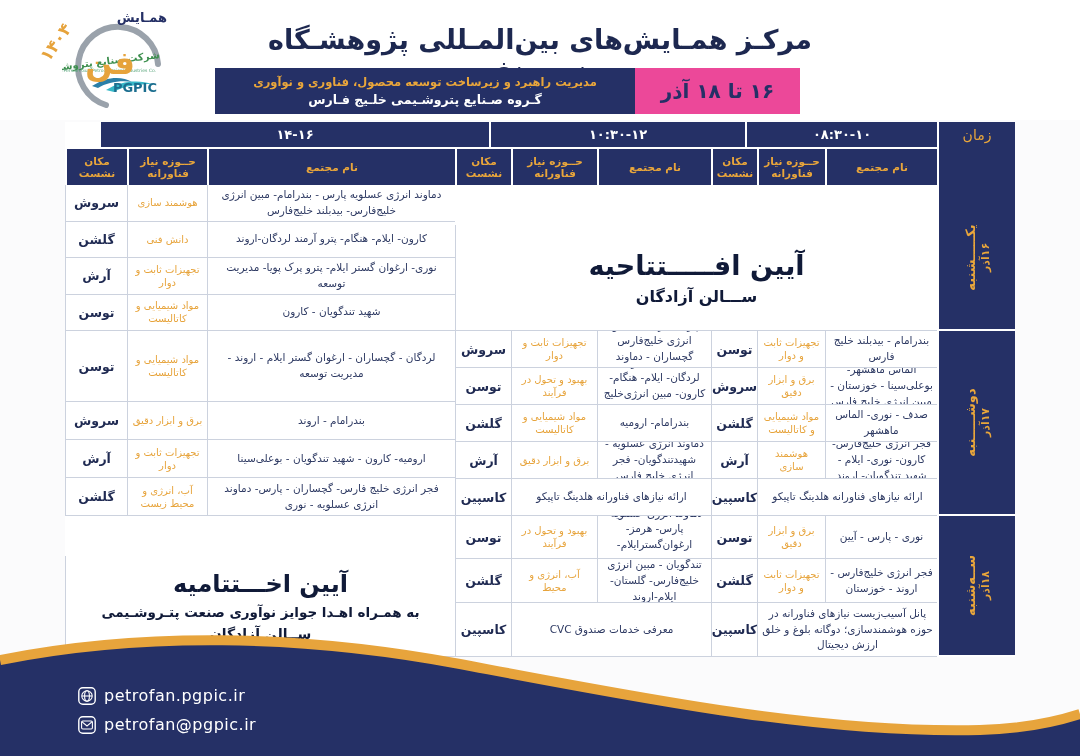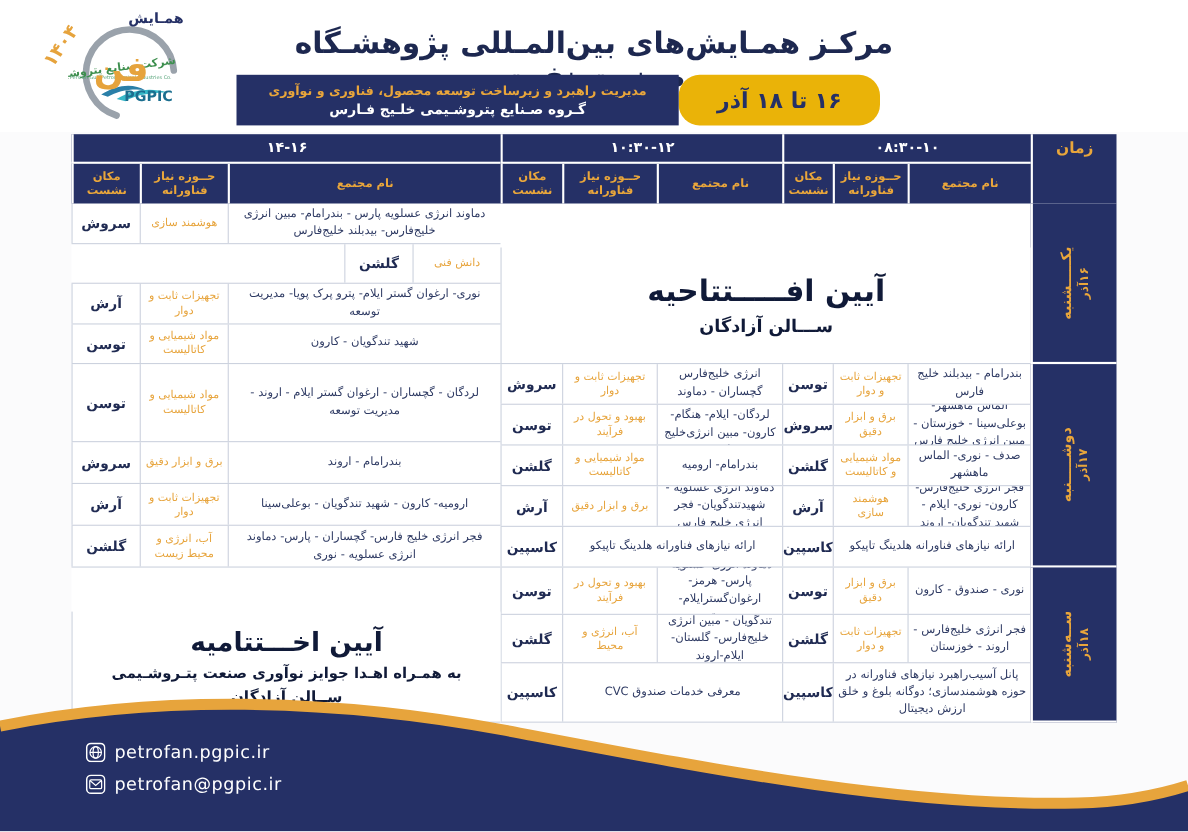--- a/index.html
+++ b/index.html
@@ -4,51 +4,51 @@
 <style>
   * { box-sizing: border-box; margin: 0; padding: 0; }
   html,body { width:1080px; height:756px; }
   body { background:#fbfbfc; font-family:"DejaVu Sans", sans-serif; position:relative; overflow:hidden; }
 
   
   .header { position:absolute; top:0; left:0; right:0; height:120px; background:#fff; }
   .main-title { position:absolute; top:24px; right:230px; left:230px; text-align:center;
     font-size:27px; font-weight:bold; color:#1d2850; letter-spacing:-0.5px; direction:rtl; }
   .subbar { position:absolute; top:68px; left:215px; width:585px; height:46px; display:flex; direction:rtl; }
-  .date-badge { width:183px; background:#eab308; color:#253066; font-weight:bold; font-size:20px;
-    display:flex; align-items:center; justify-content:center;border-radius:19px; }
+  .date-badge { width:165px; background:#ec4899; color:#253066; font-weight:bold; font-size:20px;
+    display:flex; align-items:center; justify-content:center; }
   .navy-bar { flex:1; background:#253066; display:flex; flex-direction:column; align-items:center;
     justify-content:center; gap:3px; padding:4px 10px; }
   .navy-bar .l1 { color:#e9a63b; font-size:11.5px; font-weight:bold; white-space:nowrap; }
   .navy-bar .l2 { color:#ffffff; font-size:12.5px; font-weight:bold; letter-spacing:2px; white-space:nowrap; }
 
   
   .pgpic { position:absolute; left:62px; top:20px; width:155px; height:96px; }
   
   .petrofan { position:absolute; right:845px; top:2px; width:190px; height:114px; direction:rtl; }
   .petrofan .ev { position:absolute; top:8px; right:68px; font-size:13px; font-weight:bold; color:#253066; }
   .petrofan .blue { position:absolute; top:20px; right:2px; font-size:48px; font-weight:bold; color:#2b4f9e; }
   .petrofan .gold { position:absolute; top:42px; right:100px; font-size:32px; font-weight:bold; color:#e6a33c; }
   .petrofan .year { position:absolute; top:30px; right:158px; font-size:17px; font-weight:bold;
     color:#e6a33c; transform:rotate(-55deg); }
 
   
   .table { position:absolute; top:122px; right:65px; width:950px; direction:rtl; }
   .thead { display:flex; background:#fff; }
-  .h-zaman { width:78px; background:#253066; color:#e9a63b; font-weight:bold; font-size:14px;
+  .h-zaman { width:78px; background:#253066; color:#e9a63b; font-weight:normal; font-size:14px;
     text-align:center; padding-top:5px; height:63px; border-left:2px solid #fff; }
   .h-main { width:872px; display:flex; flex-direction:column; }
   .h-times { display:flex; height:27px; }
   .h-time { background:#253066; color:#fff; font-weight:bold; font-size:13px;
     display:flex; align-items:center; justify-content:center; border-left:2px solid #fff; border-bottom:2px solid #fff; }
   .h-subs { display:flex; height:36px; }
   .h-sub { background:#253066; color:#e9a63b; font-weight:bold; font-size:10.5px; line-height:1.15;
     display:flex; align-items:center; justify-content:center; text-align:center; border-left:2px solid #fff; padding:1px; }
 
-  .wa { width:226px; } .wb { width:256px; } .wc { width:390px; }
+  .wa { width:192px; } .wb { width:256px; } .wc { width:390px; }
   .wa-name { width:112px; } .wa-need { width:68px; } .wa-place { width:46px; }
   .wb-name { width:114px; } .wb-need { width:86px; } .wb-place { width:56px; }
   .wc-name { width:248px; } .wc-need { width:80px; } .wc-place { width:62px; }
 
   .day-row { display:flex; background:#fff; }
   .day-cell { width:78px; background:#253066; border-left:2px solid #fff; border-bottom:2px solid #fff;
     display:flex; align-items:center; justify-content:center; overflow:hidden; }
   .day-rot { transform:rotate(-90deg); display:flex; flex-direction:column; align-items:center; gap:1px; }
   .day-rot .dname { color:#e9a63b; font-weight:bold; font-size:13px; white-space:nowrap; letter-spacing:1px; }
   .day-rot .ddate { color:#e9a63b; font-weight:bold; font-size:11px; white-space:nowrap; }
@@ -69,21 +69,21 @@
     display:flex; flex-direction:column; align-items:center; justify-content:center; gap:6px; direction:rtl;margin-top:40px; }
   .span-ab { width:482px; }
   .cer-title { font-size:27px; font-weight:bold; color:#101a38; }
   .cer-sub { font-size:13.5px; font-weight:bold; color:#101a38; }
   .cer-hall { font-size:16px; font-weight:bold; color:#101a38; }
   .ceremony.small .cer-title { font-size:24px; }
   .ceremony.small .cer-hall { font-size:14px; }
 
   
   .footer { position:absolute; left:0; bottom:0; width:1080px; height:126px; }
-  .contact { position:absolute; left:78px; bottom:34px; display:flex; flex-direction:column; gap:10px; direction:ltr; }
+  .contact { position:absolute; left:78px; bottom:22px; display:flex; flex-direction:column; gap:10px; direction:ltr; }
   .contact .line { display:flex; align-items:center; gap:8px; color:#fff; font-size:16px; letter-spacing:0.5px; }
   .contact svg { display:block; }
 </style>
 </head>
 <body>
 
 <div class="header">
 
   <div class="pgpic">
     <svg width="155" height="96" viewBox="0 0 155 96">
@@ -153,20 +153,21 @@
           <div class="cer-title">آیین افـــــتتاحیه</div>
           <div class="cer-hall">ســـالن آزادگان</div>
         </div>
         <div class="slot slot-c">
           <div class="srow" style="flex-grow: 1;">
             <div class="cell c-name">دماوند انرژی عسلویه پارس - بندرامام- مبین انرژی خلیج‌فارس- بیدبلند خلیج‌فارس</div>
             <div class="cell c-need">هوشمند سازی</div>
             <div class="cell c-place">سروش</div>
           </div>
           <div class="srow" style="flex-grow: 1;">
+            <div class="cell c-name">کارون- ایلام- هنگام- پترو آرمند لردگان-اروند</div>
             <div class="cell c-need">دانش فنی</div>
             <div class="cell c-place">گلشن</div>
           </div>
           <div class="srow" style="flex-grow: 1;">
             <div class="cell c-name">نوری- ارغوان گستر ایلام- پترو پرک پویا- مدیریت توسعه</div>
             <div class="cell c-need">تجهیزات ثابت و دوار</div>
             <div class="cell c-place">آرش</div>
           </div>
           <div class="srow" style="flex-grow: 1;">
             <div class="cell c-name">شهید تندگویان - کارون</div>
@@ -259,31 +260,31 @@
       </div>
       <div class="day-row" style="height: 141px;">
         <div class="day-cell">
           <div class="day-rot">
             <div class="dname">ســه‌شنبه</div>
             <div class="ddate">۱۸آذر</div>
           </div>
         </div>
         <div class="slot slot-a">
           <div class="srow" style="flex-grow: 1;">
-            <div class="cell c-name">نوری - صندوق - کارون</div>
+            <div class="cell c-name">نوری - پارس - آیین</div>
             <div class="cell c-need">برق و ابزار دقیق</div>
             <div class="cell c-place">توسن</div>
           </div>
           <div class="srow" style="flex-grow: 1;">
             <div class="cell c-name">فجر انرژی خلیج‌فارس - اروند - خوزستان</div>
             <div class="cell c-need">تجهیزات ثابت و دوار</div>
             <div class="cell c-place">گلشن</div>
           </div>
           <div class="srow" style="flex-grow: 1.25;">
-            <div class="cell c-name">پانل آسیب‌راهبرد نیازهای فناورانه در حوزه هوشمندسازی؛ دوگانه بلوغ و خلق ارزش دیجیتال</div>
+            <div class="cell c-name">پانل آسیب‌زیست نیازهای فناورانه در حوزه هوشمندسازی؛ دوگانه بلوغ و خلق ارزش دیجیتال</div>
             <div class="cell c-place">کاسپین</div>
           </div>
         </div>
         <div class="slot slot-b">
           <div class="srow" style="flex-grow: 1;">
             <div class="cell c-name">دماوند انرژی عسلویه- پارس- هرمز- ارغوان‌گسترایلام- مدیریت توسعه</div>
             <div class="cell c-need">بهبود و تحول در فرآیند</div>
             <div class="cell c-place">توسن</div>
           </div>
           <div class="srow" style="flex-grow: 1;">

